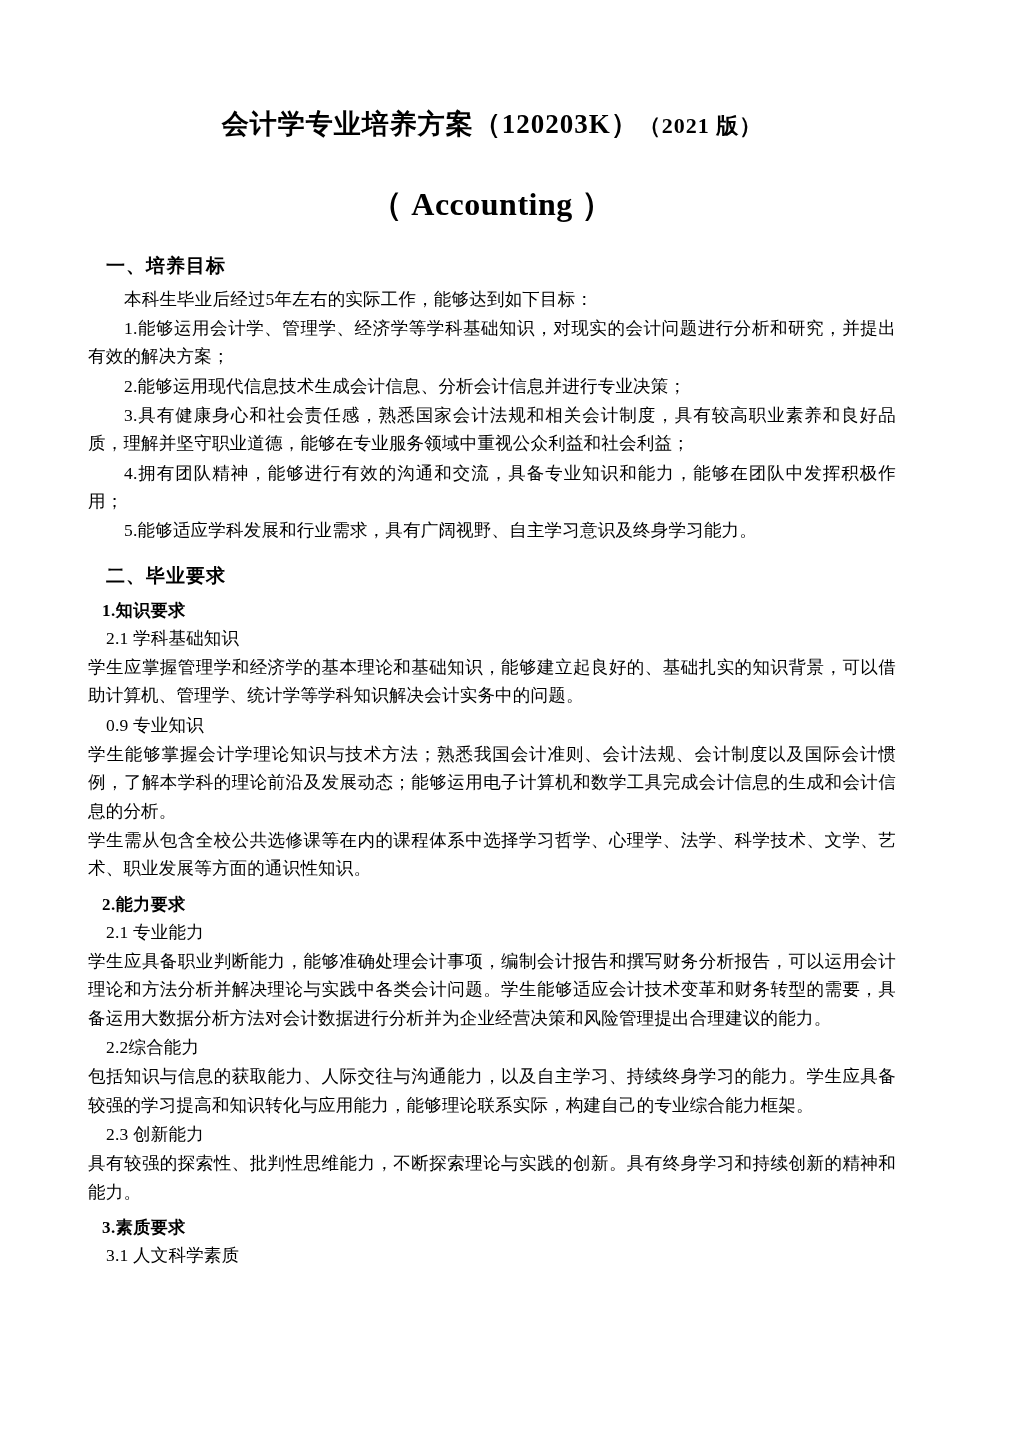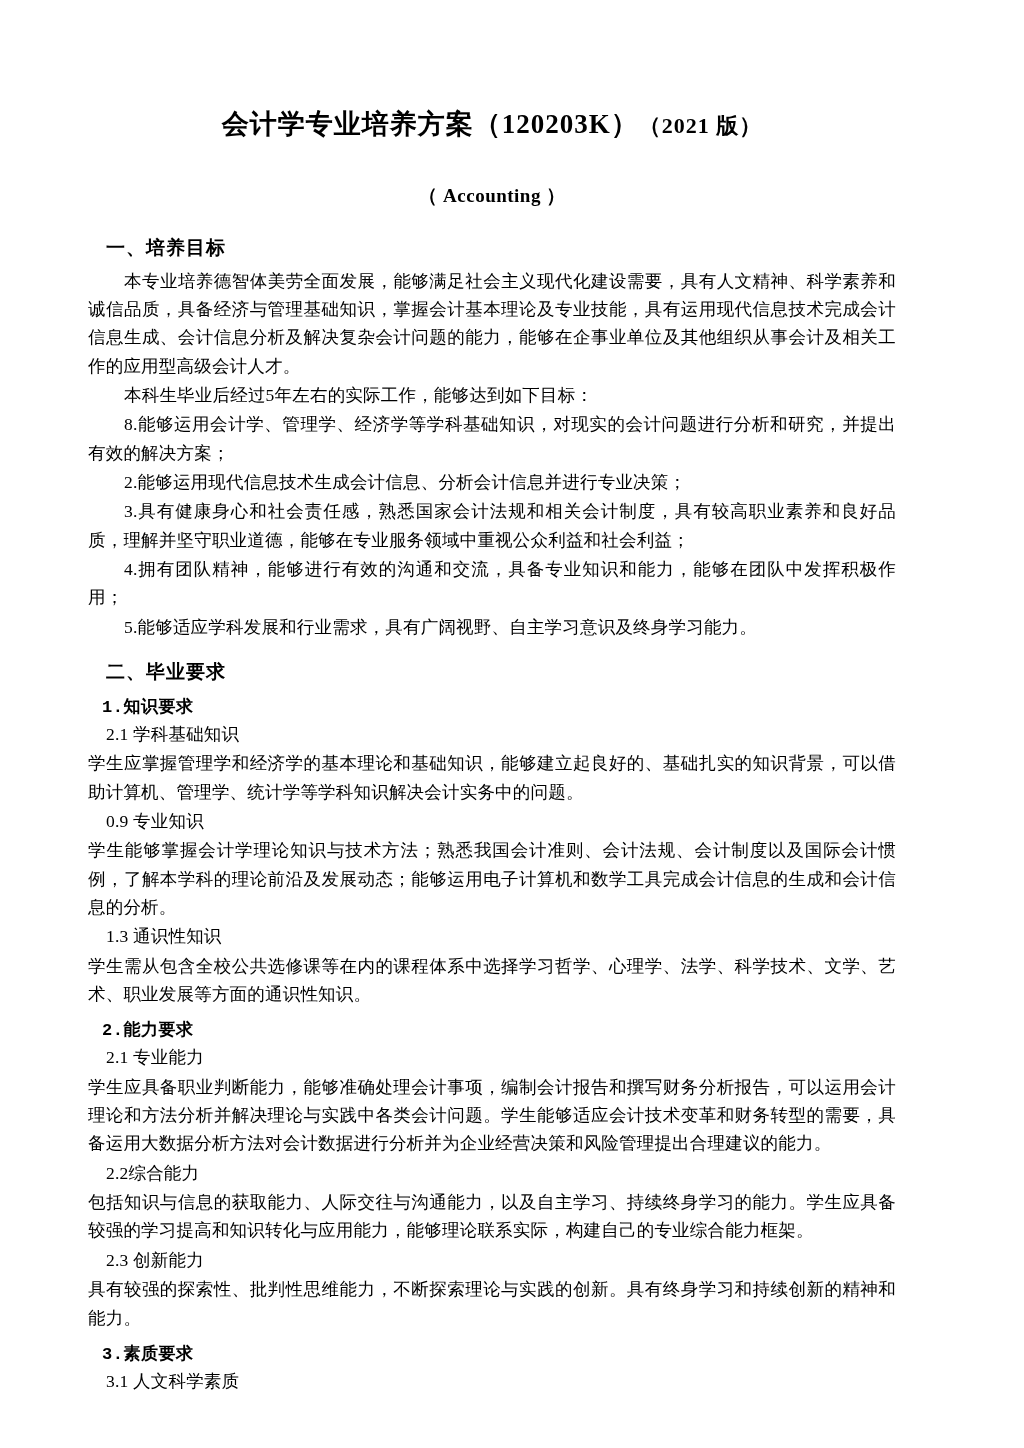--- a/index.html
+++ b/index.html
@@ -29,34 +29,34 @@
     letter-spacing: 1px;
     margin: 0 0 8px 0;
     line-height: 1.5;
   }
   .title-cn .ver {
     font-size: 22px;
     font-weight: bold;
   }
   .title-en {
     text-align: center;
-    font-size: 19px;
+    font-size: 32px;
     font-weight: bold;
     margin: 38px 0 26px 0;
     letter-spacing: 0.5px;
   }
   .h1 {
     font-family: Liberation Sans, sans-serif;
     font-size: 19px;
     font-weight: bold;
     margin: 18px 0 6px 18px;
     letter-spacing: 1px;
   }
   .h2 {
-    font-family: Liberation Mono, monospace;
+    font-family: Liberation Serif, serif;
     font-size: 17px;
     font-weight: bold;
     margin: 10px 0 2px 14px;
     letter-spacing: 0.5px;
   }
   p.body {
     font-size: 17.5px;
     line-height: 1.62;
     margin: 0 0 1px 0;
     text-align: justify;
@@ -79,39 +79,37 @@
 <div class="page">
 
   <h1 class="title-cn">
     <span>会计学专业培养方案（120203K）</span><span class="ver">（2021 版）</span>
   </h1>
 
   <h2 class="title-en">（ Accounting ）</h2>
 
   <div>
     <div class="h1">一、培养目标</div>
-    <p class="body indent">本专业培养德智体美劳全面发展，能够满足社会主义现代化建设需要，具有人文精神、科学素养和诚信品质，具备经济与管理基础知识，掌握会计基本理论及专业技能，具有运用现代信息技术完成会计信息生成、会计信息分析及解决复杂会计问题的能力，能够在企事业单位及其他组织从事会计及相关工作的应用型高级会计人才。</p>
     <p class="body indent">本科生毕业后经过5年左右的实际工作，能够达到如下目标：</p>
-    <p class="body indent">8.能够运用会计学、管理学、经济学等学科基础知识，对现实的会计问题进行分析和研究，并提出有效的解决方案；</p>
+    <p class="body indent">1.能够运用会计学、管理学、经济学等学科基础知识，对现实的会计问题进行分析和研究，并提出有效的解决方案；</p>
     <p class="body indent">2.能够运用现代信息技术生成会计信息、分析会计信息并进行专业决策；</p>
     <p class="body indent">3.具有健康身心和社会责任感，熟悉国家会计法规和相关会计制度，具有较高职业素养和良好品质，理解并坚守职业道德，能够在专业服务领域中重视公众利益和社会利益；</p>
     <p class="body indent">4.拥有团队精神，能够进行有效的沟通和交流，具备专业知识和能力，能够在团队中发挥积极作用；</p>
     <p class="body indent">5.能够适应学科发展和行业需求，具有广阔视野、自主学习意识及终身学习能力。</p>
   </div>
 
   <div>
     <div class="h1">二、毕业要求</div>
 
     <div>
       <div class="h2">1.知识要求</div>
       <p class="body indent-small">2.1 学科基础知识</p>
       <p class="body noindent">学生应掌握管理学和经济学的基本理论和基础知识，能够建立起良好的、基础扎实的知识背景，可以借助计算机、管理学、统计学等学科知识解决会计实务中的问题。</p>
       <p class="body indent-small">0.9 专业知识</p>
       <p class="body noindent">学生能够掌握会计学理论知识与技术方法；熟悉我国会计准则、会计法规、会计制度以及国际会计惯例，了解本学科的理论前沿及发展动态；能够运用电子计算机和数学工具完成会计信息的生成和会计信息的分析。</p>
-      <p class="body indent-small">1.3 通识性知识</p>
       <p class="body noindent">学生需从包含全校公共选修课等在内的课程体系中选择学习哲学、心理学、法学、科学技术、文学、艺术、职业发展等方面的通识性知识。</p>
     </div>
 
     <div>
       <div class="h2">2.能力要求</div>
       <p class="body indent-small">2.1 专业能力</p>
       <p class="body noindent">学生应具备职业判断能力，能够准确处理会计事项，编制会计报告和撰写财务分析报告，可以运用会计理论和方法分析并解决理论与实践中各类会计问题。学生能够适应会计技术变革和财务转型的需要，具备运用大数据分析方法对会计数据进行分析并为企业经营决策和风险管理提出合理建议的能力。</p>
       <p class="body indent-small">2.2综合能力</p>
       <p class="body noindent">包括知识与信息的获取能力、人际交往与沟通能力，以及自主学习、持续终身学习的能力。学生应具备较强的学习提高和知识转化与应用能力，能够理论联系实际，构建自己的专业综合能力框架。</p>
       <p class="body indent-small"> 2.3 创新能力</p>

